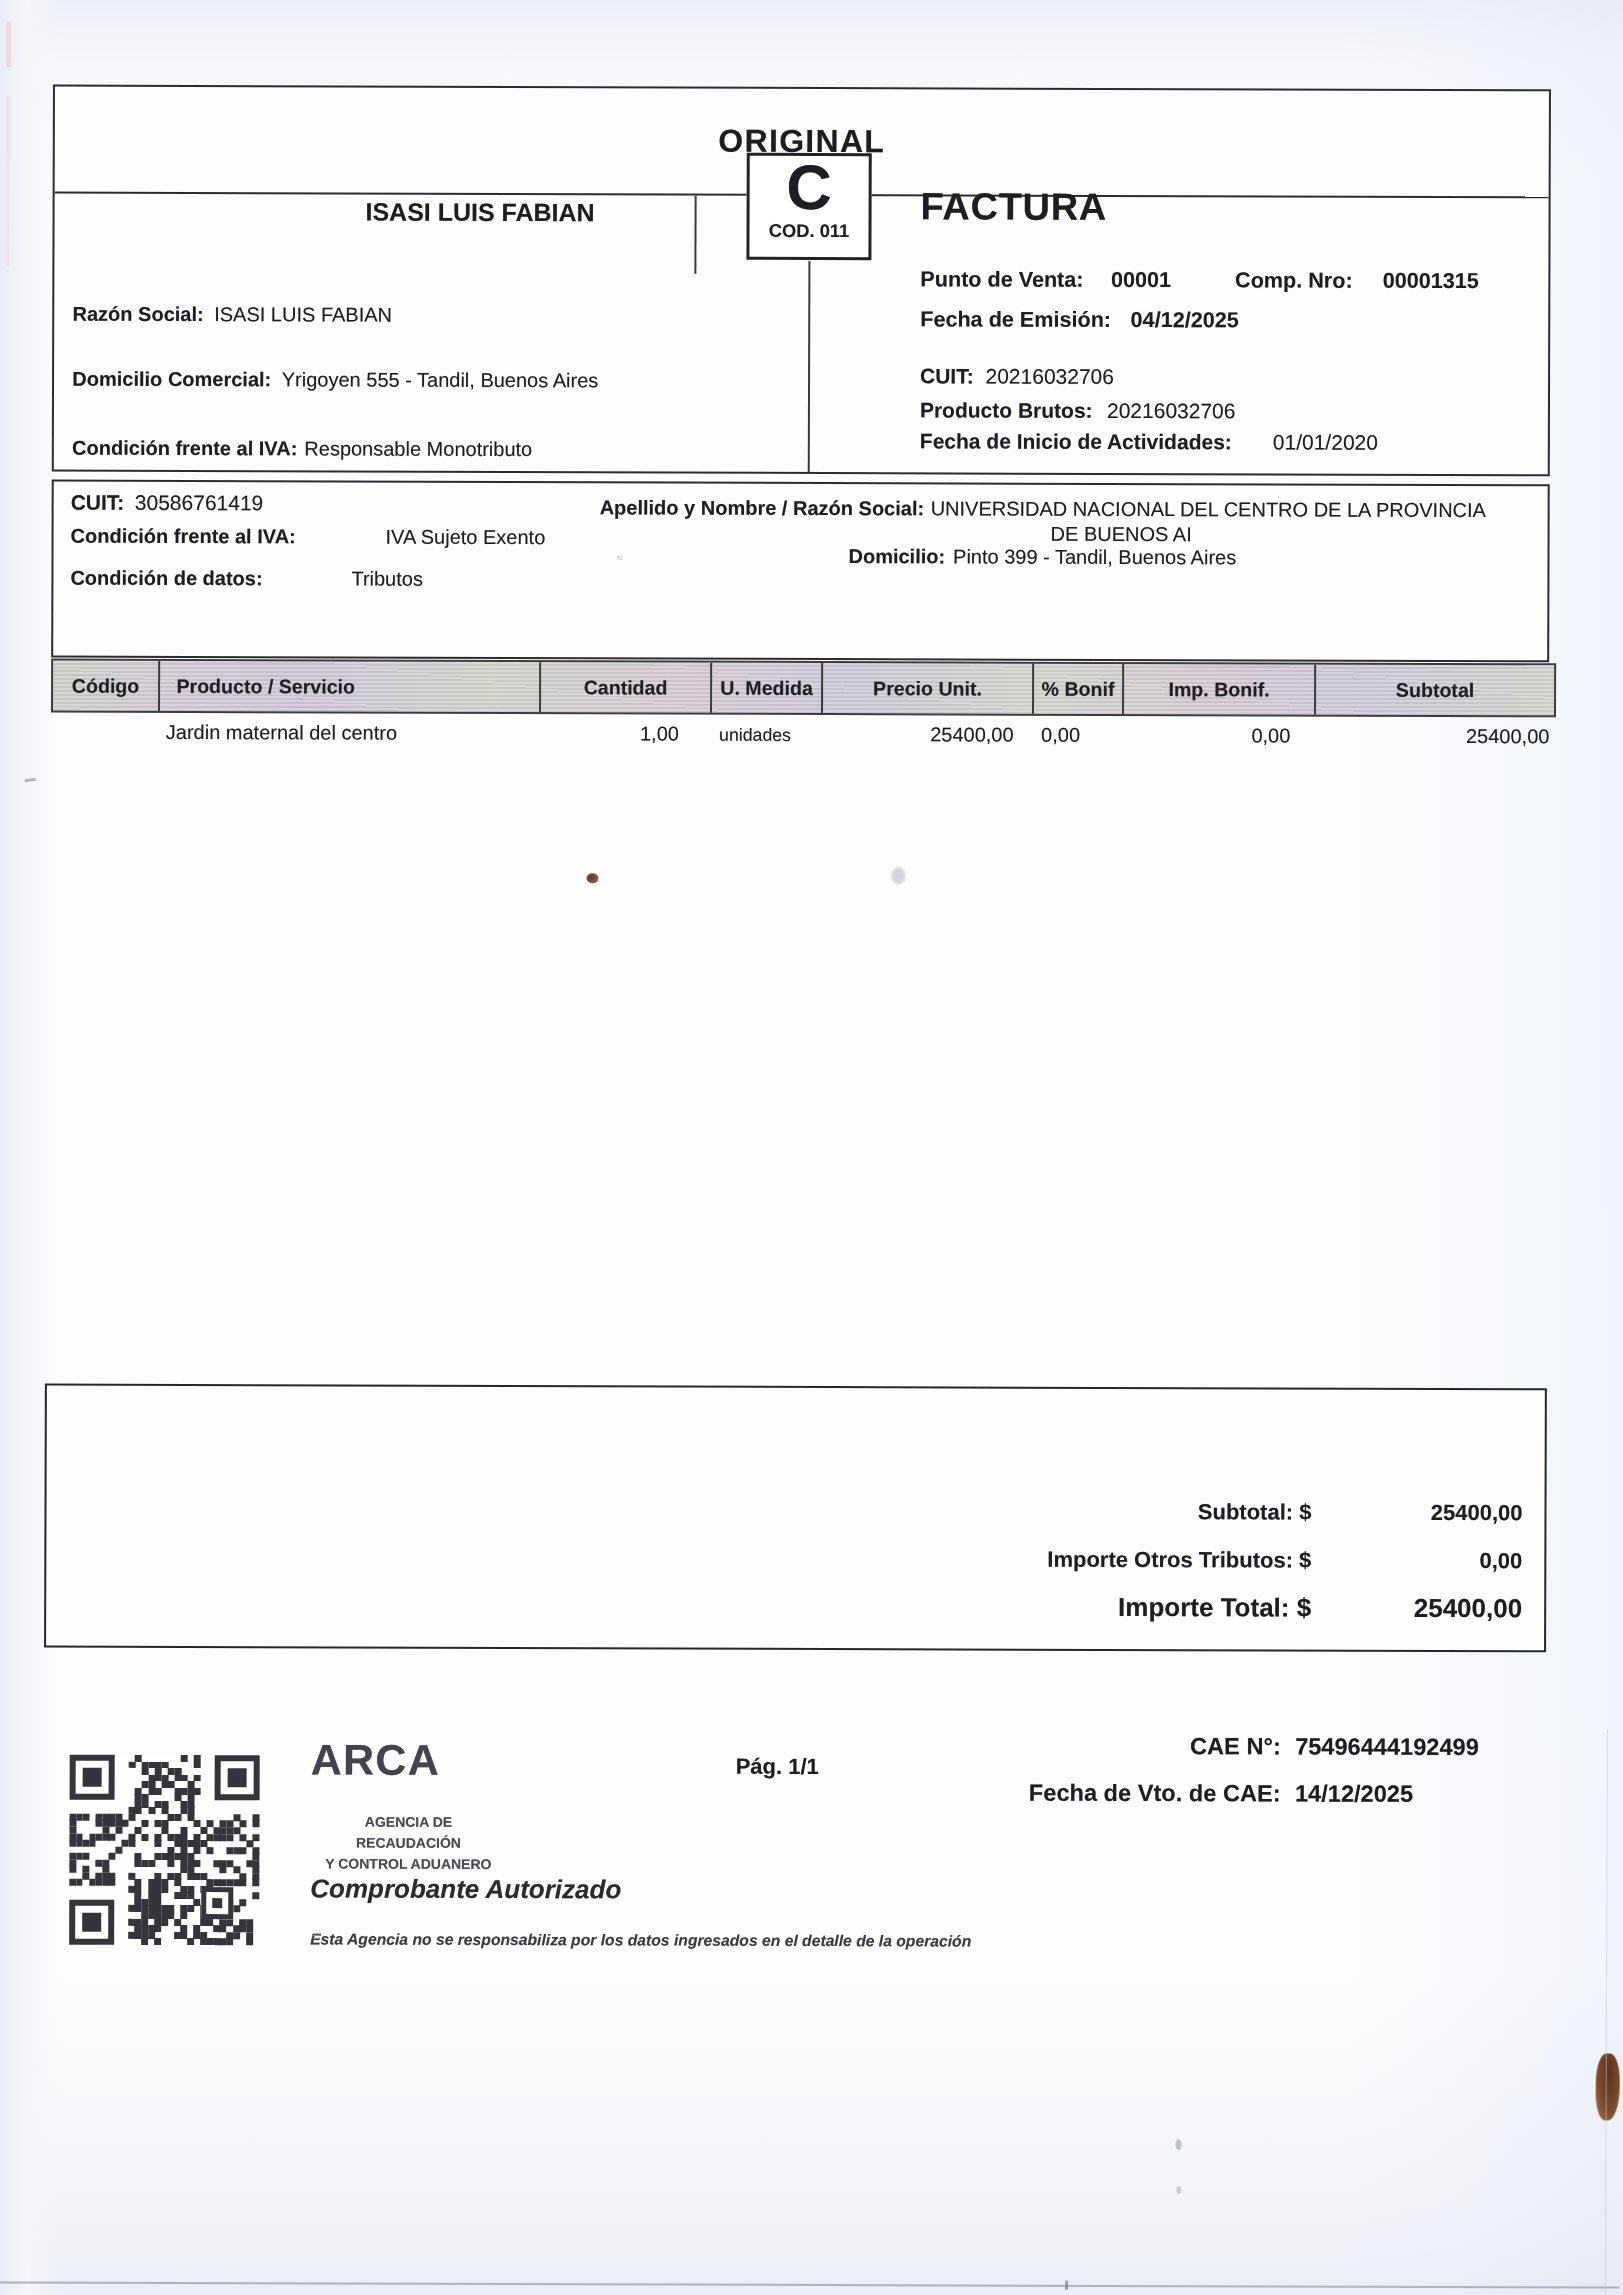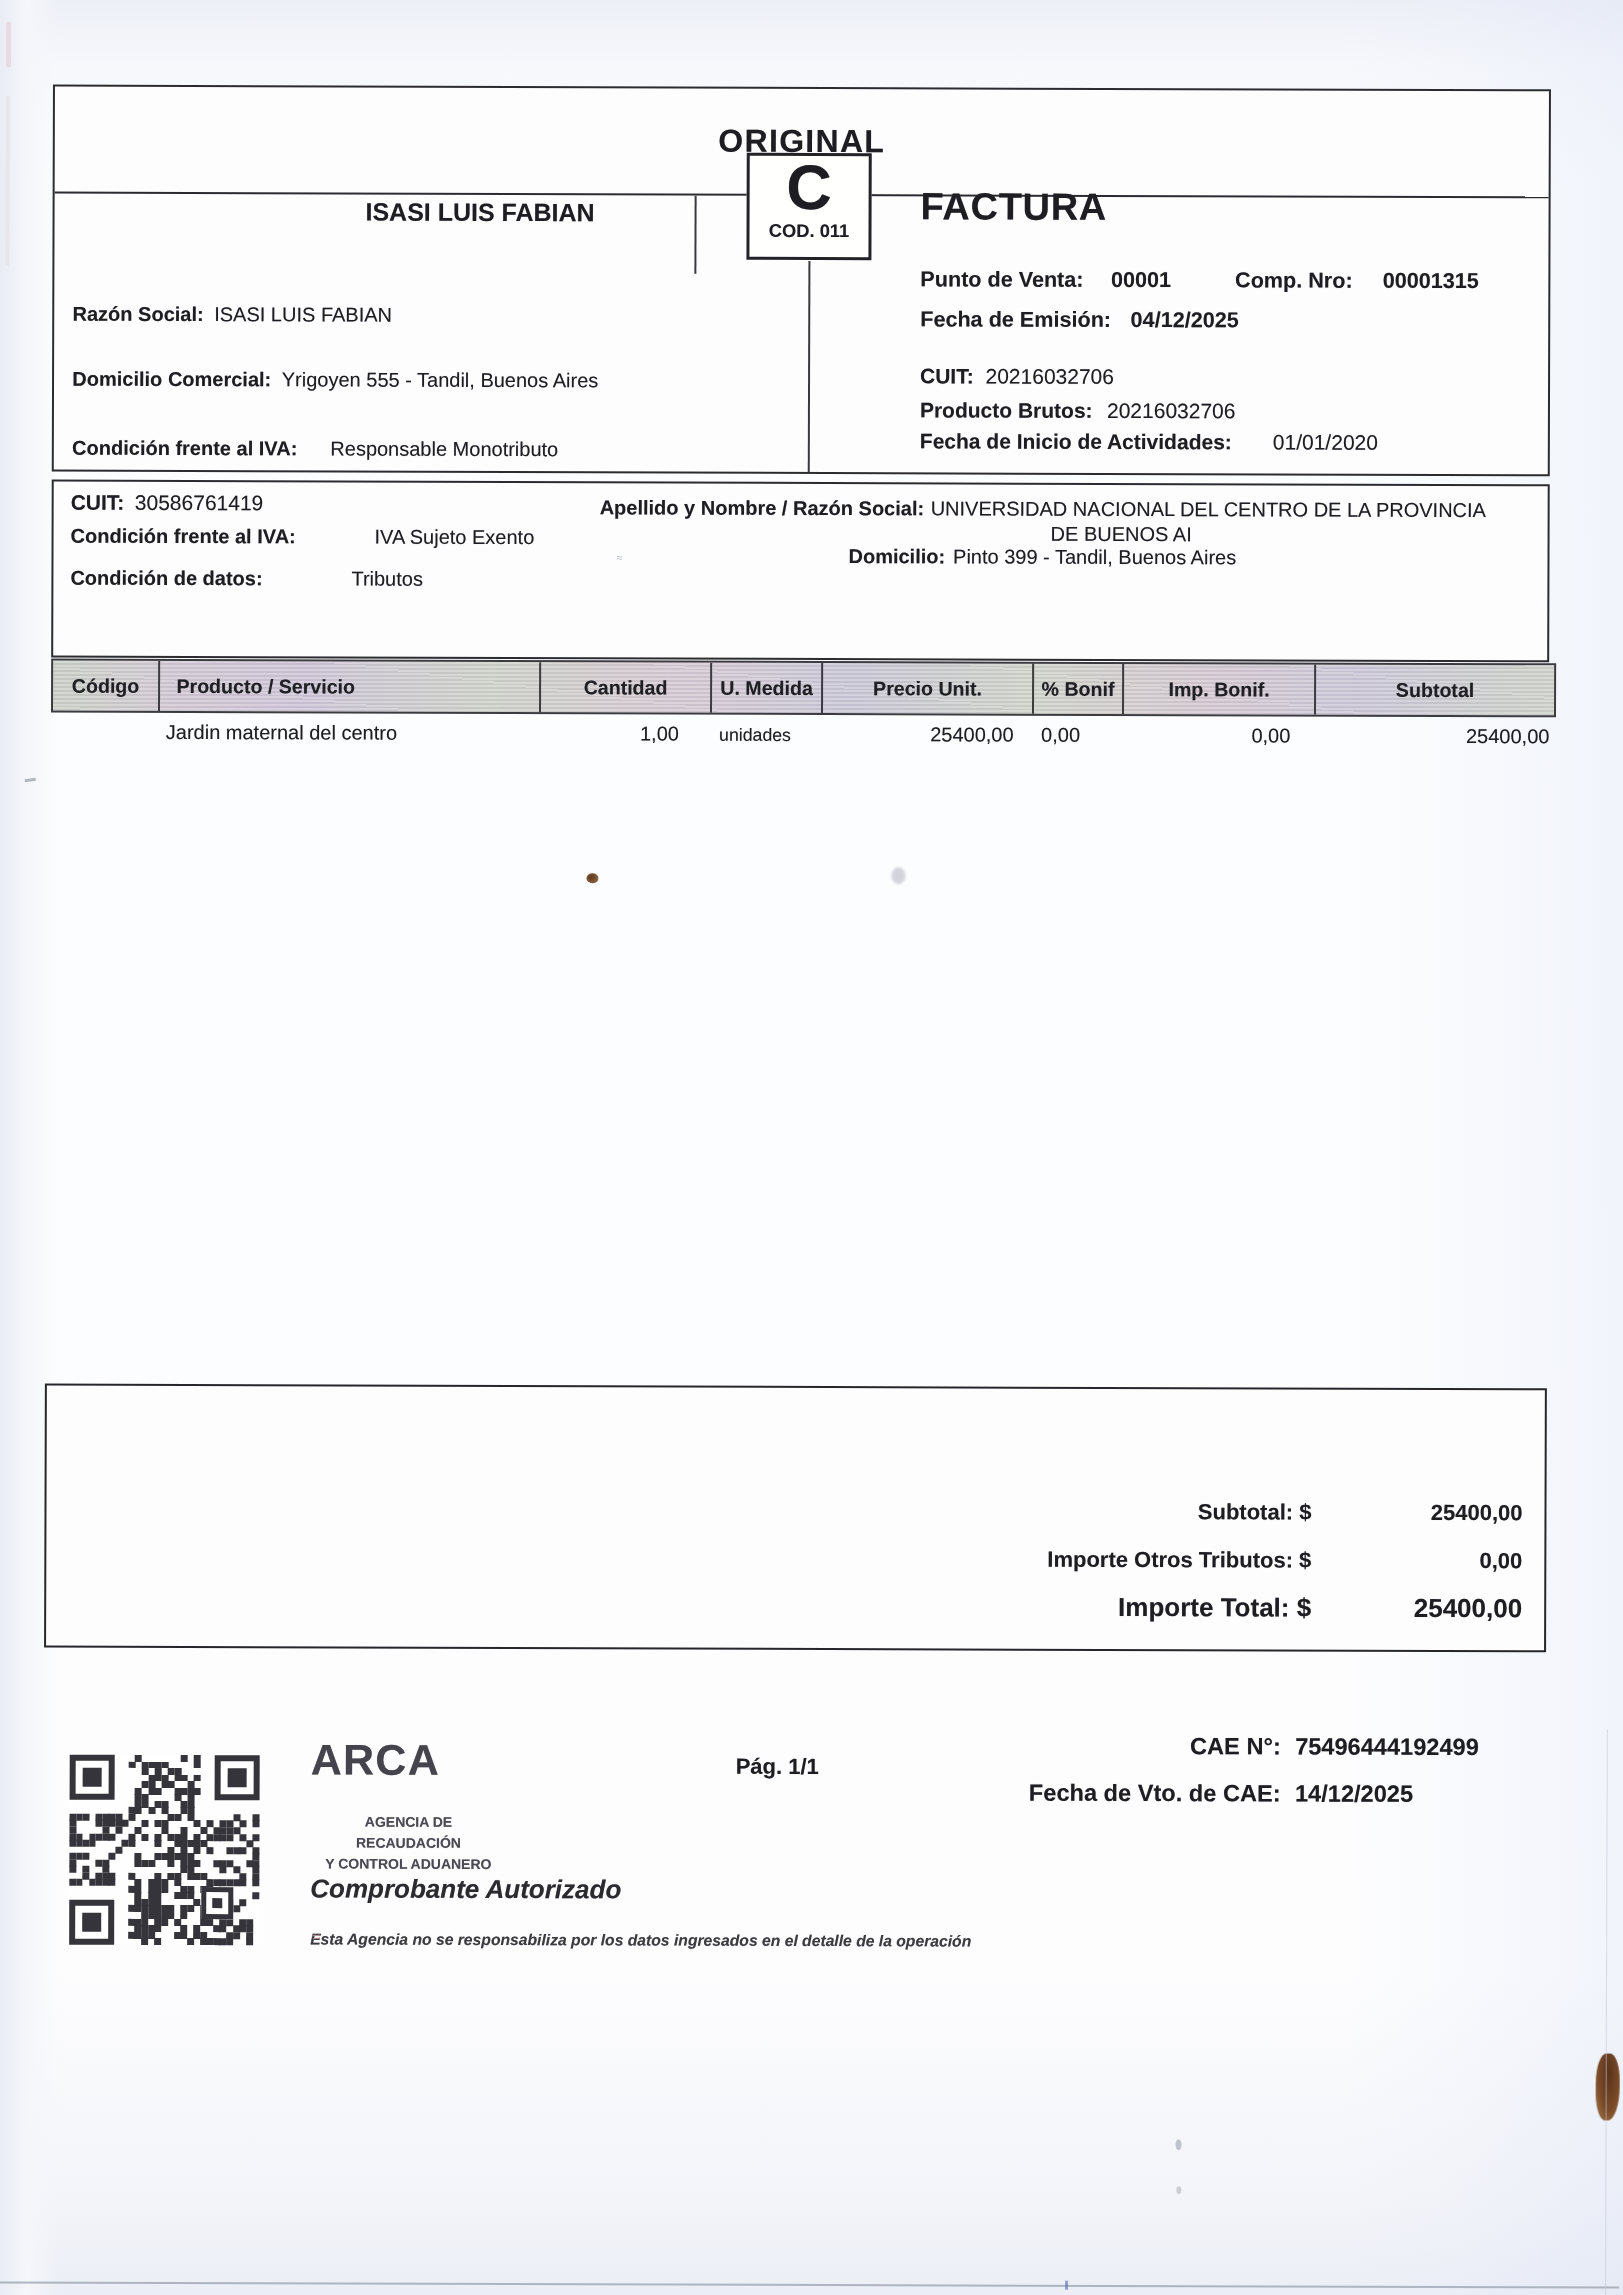--- a/index.html
+++ b/index.html
@@ -123,21 +123,21 @@
     <div class="abs hline flex" style="left:18.3px;top:216px;">
       <span class="b" data-bind="seller.razon_social_label">Razón Social:</span>
       <span class="lbl-gap" data-bind="seller.razon_social">ISASI LUIS FABIAN</span>
     </div>
     <div class="abs hline flex" style="left:18.3px;top:281px;">
       <span class="b" data-bind="seller.domicilio_label">Domicilio Comercial:</span>
       <span class="lbl-gap" data-bind="seller.domicilio">Yrigoyen 555 - Tandil, Buenos Aires</span>
     </div>
     <div class="abs hline flex" style="left:18.3px;top:350px;">
       <span class="b" data-bind="seller.iva_label">Condición frente al IVA:</span>
-      <span class="lbl-gap b" style="margin-left:33px;" data-bind="seller.iva">Responsable Monotributo</span>
+      <span class="lbl-gap b" style="margin-left:7px;" data-bind="seller.iva">Responsable Monotributo</span>
     </div>
 
     <div class="abs vline-left"></div>
 
     <div class="abs type-box">
       <div class="type-letter" data-bind="type_box.letter">C</div>
       <div class="type-code" data-bind="type_box.code">COD. 011</div>
     </div>
     <div class="abs type-descender"></div>
 
@@ -175,21 +175,21 @@
     <div class="abs cline flex" style="left:546px;top:13px;">
       <span class="b" data-bind="customer.name_label">Apellido y Nombre / Razón Social:</span>
       <span style="margin-left:6.5px;" data-bind="customer.name_line1">UNIVERSIDAD NACIONAL DEL CENTRO DE LA PROVINCIA</span>
     </div>
     <div class="abs cline" style="left:997px;top:38px;" data-bind="customer.name_line2">DE BUENOS AI</div>
     <div class="abs cline flex" style="left:795px;top:61px;">
       <span class="b" data-bind="customer.domicilio_label">Domicilio:</span>
       <span style="margin-left:7.9px;" data-bind="customer.domicilio">Pinto 399 - Tandil, Buenos Aires</span>
     </div>
     <div class="abs cline b" style="left:17px;top:43px;" data-bind="customer.iva_label">Condición frente al IVA:</div>
-    <div class="abs cline" style="left:321px;top:43px;" data-bind="customer.iva">IVA Sujeto Exento</div>
+    <div class="abs cline" style="left:332px;top:43px;" data-bind="customer.iva">IVA Sujeto Exento</div>
     <div class="abs cline b" style="left:17px;top:85px;" data-bind="customer.venta_label">Condición de datos:</div>
     <div class="abs cline" style="left:298px;top:85px;" data-bind="customer.venta">Tributos</div>
   </div>
 
   <div class="abs items-header">
     <div class="cell c0" data-bind="table.columns.0">Código</div>
     <div class="cell c1 hc1" data-bind="table.columns.1">Producto / Servicio</div>
     <div class="cell c2" data-bind="table.columns.2">Cantidad</div>
     <div class="cell c3" data-bind="table.columns.3">U. Medida</div>
     <div class="cell c4" data-bind="table.columns.4">Precio Unit.</div>

